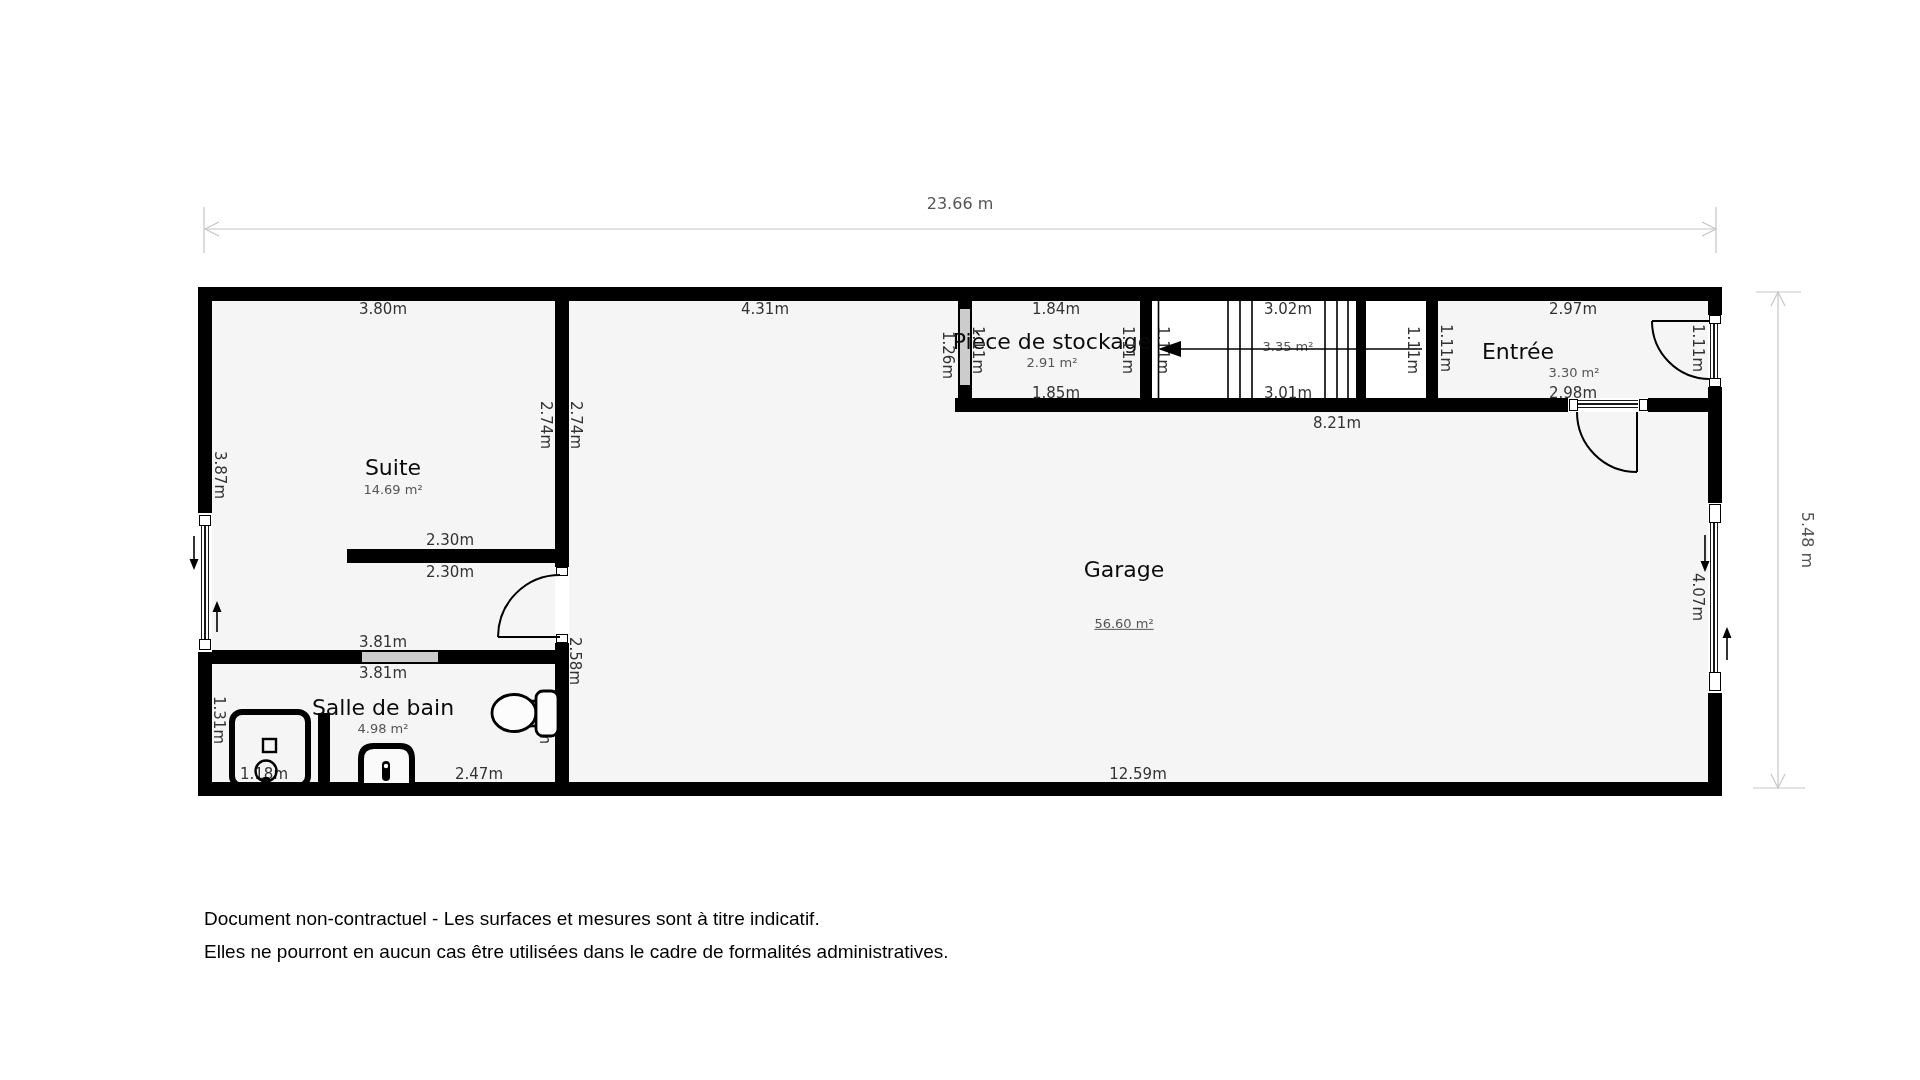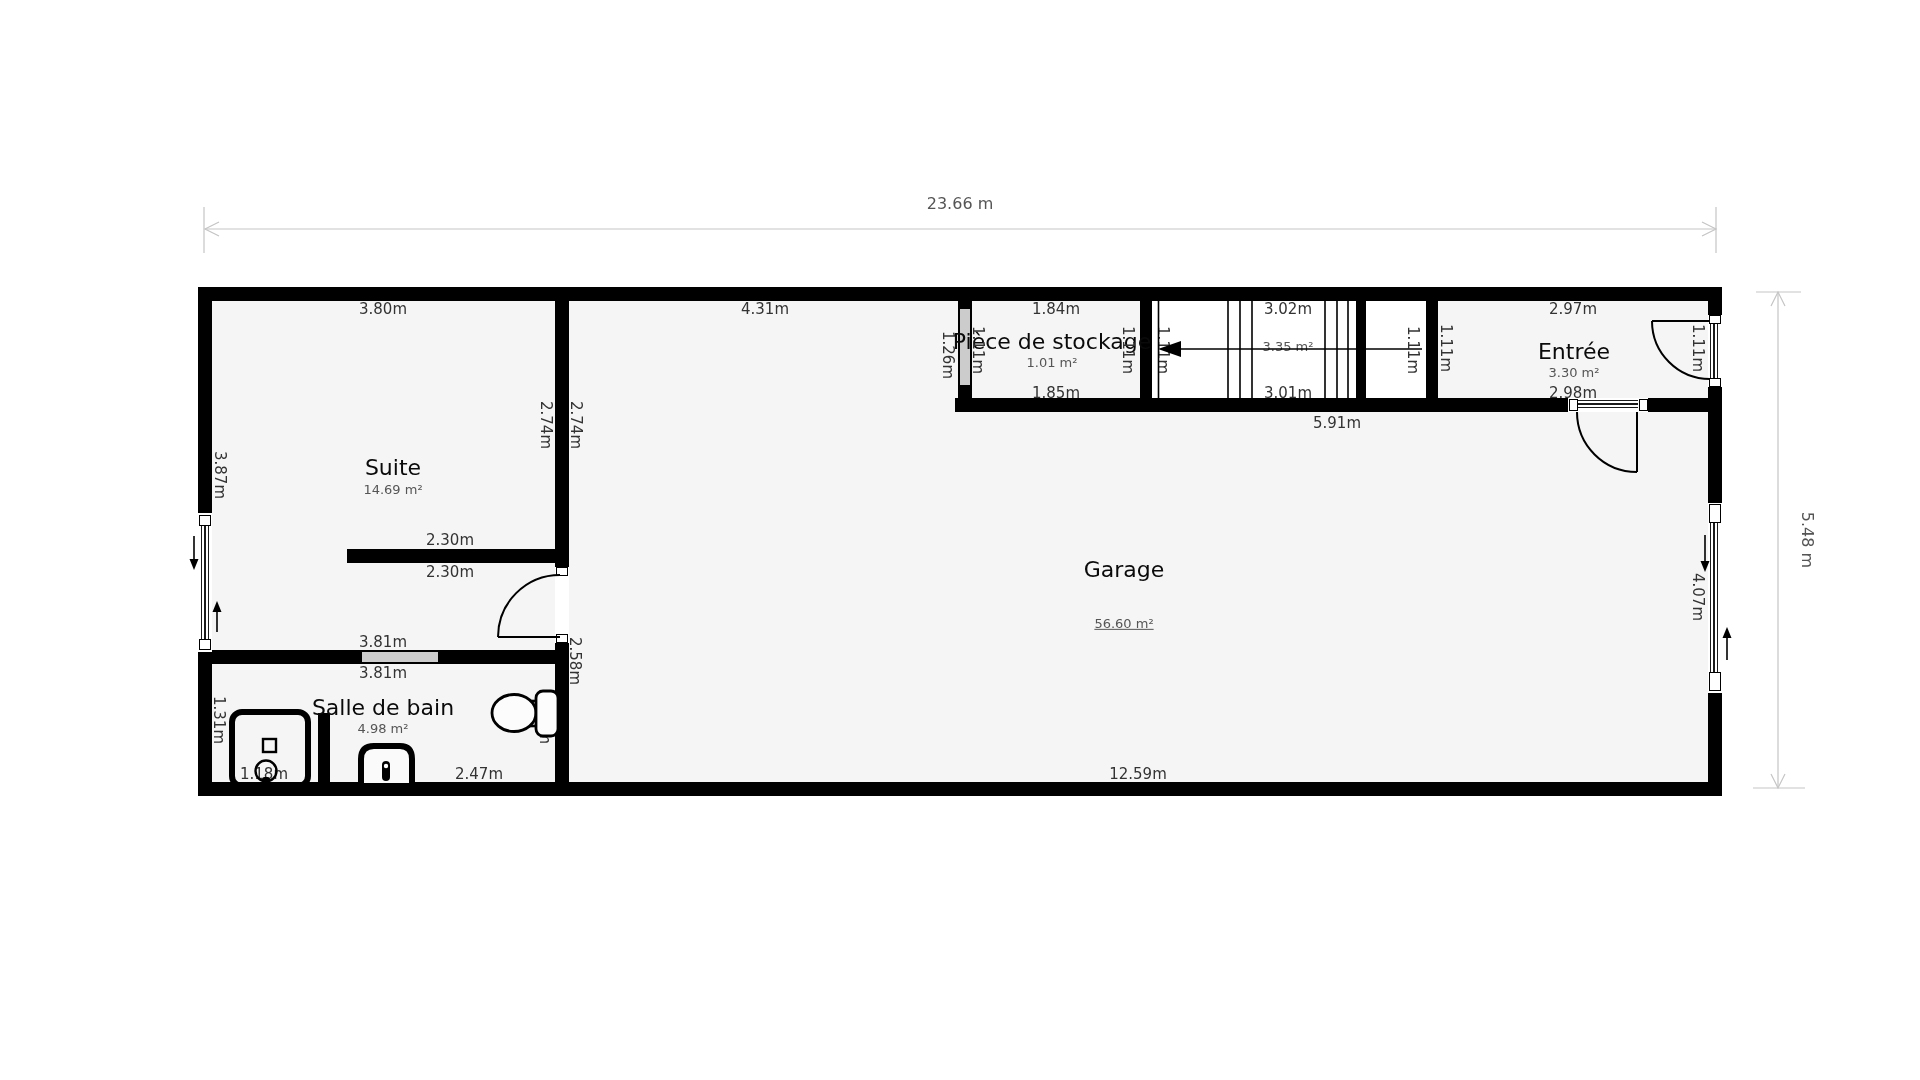--- a/index.html
+++ b/index.html
@@ -91,38 +91,38 @@
   <div class="lbl v" style="left:545px;top:720px;">1.31m</div>
   <div class="lbl" style="left:443px;top:774px;margin-left:36px;">2.47m</div>
   <div class="lbl" style="left:264px;top:774px;">1.18m</div>
 
   <div class="lbl" style="left:765px;top:309px;">4.31m</div>
   <div class="lbl rname" style="left:1124px;top:570px;">Garage</div>
   <div class="lbl rarea" style="left:1124px;top:624px;text-decoration:underline;">56.60 m²</div>
   <div class="lbl" style="left:1138px;top:774px;">12.59m</div>
   <div class="lbl v" style="left:575px;top:661px;">2.58m</div>
   <div class="lbl v" style="left:1698px;top:597px;">4.07m</div>
-  <div class="lbl" style="left:1337px;top:423px;">5.91m</div>
+  <div class="lbl" style="left:1337px;top:423px;">8.21m</div>
 
   <div class="lbl" style="left:1056px;top:309px;text-align:center;">1.84m</div>
   <div class="lbl rname" style="left:1052px;top:342px;">Pièce de stockage</div>
-  <div class="lbl rarea" style="left:1052px;top:363px;">1.01 m²</div>
+  <div class="lbl rarea" style="left:1052px;top:363px;">2.91 m²</div>
   <div class="lbl" style="left:1056px;top:393px;">1.85m</div>
   <div class="lbl v" style="left:948px;top:355px;">1.26m</div>
   <div class="lbl v" style="left:978px;top:350px;">1.11m</div>
   <div class="lbl v" style="left:1128px;top:350px;">1.11m</div>
 
   <div class="lbl" style="left:1288px;top:309px;">3.02m</div>
   <div class="lbl rarea" style="left:1288px;top:347px;">3.35 m²</div>
   <div class="lbl" style="left:1288px;top:393px;">3.01m</div>
   <div class="lbl v" style="left:1163px;top:350px;">1.11m</div>
   <div class="lbl v" style="left:1413px;top:350px;">1.11m</div>
 
   <div class="lbl" style="left:1573px;top:309px;">2.97m</div>
-  <div class="lbl rname" style="left:1574px;top:352px;text-align:right;">Entrée</div>
+  <div class="lbl rname" style="left:1518px;top:352px;text-align:right;">Entrée</div>
   <div class="lbl rarea" style="left:1574px;top:373px;">3.30 m²</div>
   <div class="lbl" style="left:1573px;top:393px;">2.98m</div>
   <div class="lbl v" style="left:1446px;top:348px;">1.11m</div>
   <div class="lbl v" style="left:1698px;top:348px;">1.11m</div>
 
   <svg class="overlay" width="1920" height="1080" viewBox="0 0 1920 1080">
     <g stroke="#c5c5c5" stroke-width="1.2" fill="none">
       <line x1="205" y1="229" x2="1716" y2="229"></line>
       <line x1="204" y1="207" x2="204" y2="253"></line>
       <line x1="1716" y1="207" x2="1716" y2="253"></line>
@@ -197,14 +197,18 @@
       <circle cx="386" cy="766" r="2.2" fill="#fff"></circle>
     </g>
 
     <g>
       <rect x="527" y="701" width="16" height="25" fill="#fcfcfc" stroke="#000" stroke-width="2.6"></rect>
       <ellipse cx="514" cy="713" rx="22" ry="18.5" fill="#fcfcfc" stroke="#000" stroke-width="2.8"></ellipse>
       <rect x="536" y="691" width="22" height="45" rx="7" fill="#fcfcfc" stroke="#000" stroke-width="2.8"></rect>
     </g>
   </svg>
 
+  <div class="footer">
+    <div>Document non-contractuel - Les surfaces et mesures sont à titre indicatif.</div>
+    <div>Elles ne pourront en aucun cas être utilisées dans le cadre de formalités administratives.</div>
+  </div>
 
 </div>
 
 </body></html>

